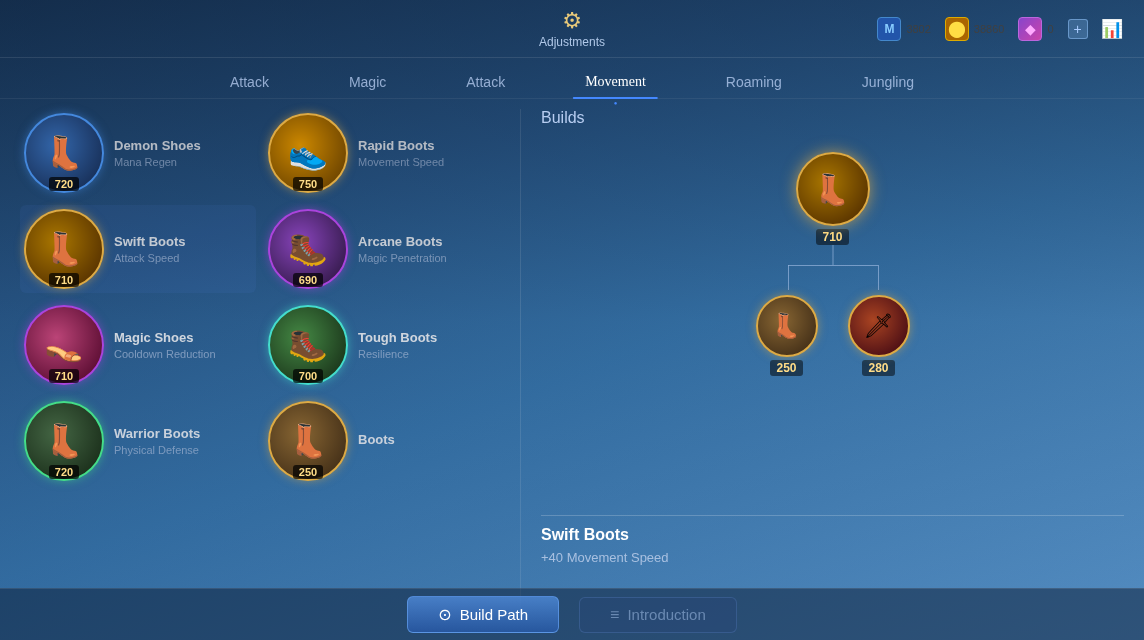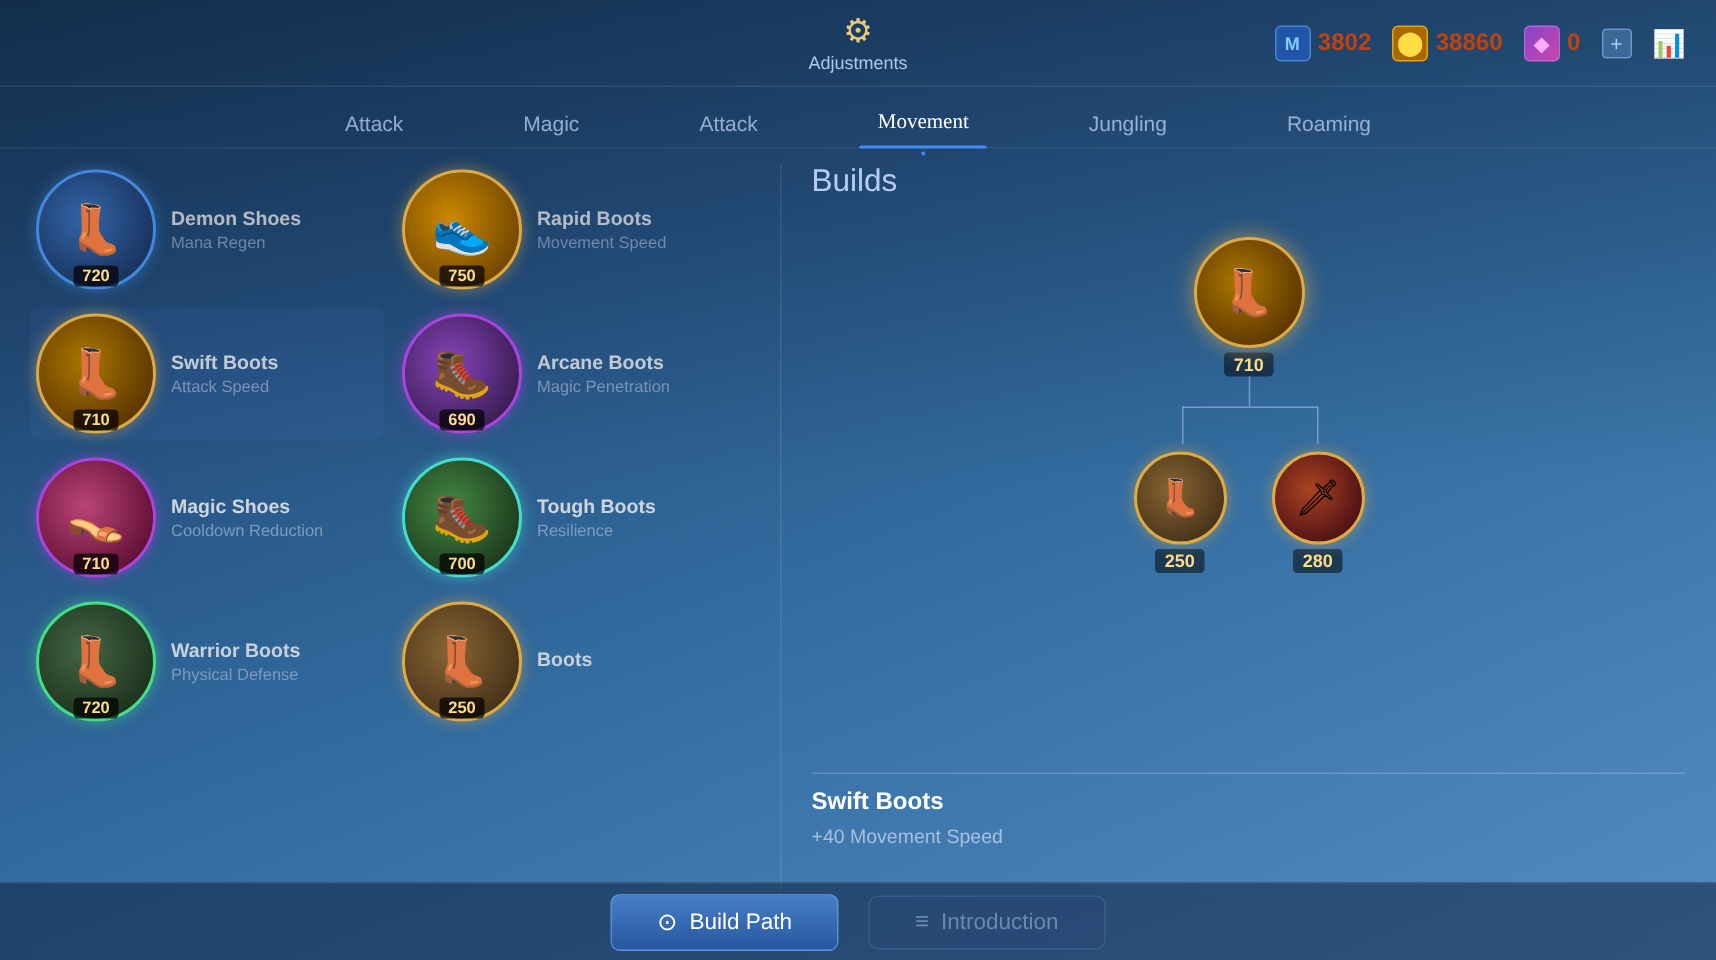--- a/index.html
+++ b/index.html
@@ -73,23 +73,23 @@
       align-items: center;
       justify-content: center;
       font-size: 14px;
     }
 
     .currency-icon.blue { background: #2255aa; border: 1px solid #4488cc; }
     .currency-icon.gold { background: #aa6600; border: 1px solid #ddaa00; }
     .currency-icon.diamond { background: linear-gradient(135deg, #8844cc, #cc44aa); border: 1px solid #bb66dd; }
 
     .currency-value {
-      font-size: 16px;
-      color: #c2410c;
-      font-weight: bold;
+      font-size: 11px;
+      color: #404040;
+      font-weight: normal;
     }
 
     .plus-btn {
       width: 20px;
       height: 20px;
       background: rgba(100,150,200,0.4);
       border: 1px solid rgba(150,200,255,0.5);
       border-radius: 3px;
       color: #aaccff;
       font-size: 14px;
@@ -240,21 +240,21 @@
     }
 
     
     .builds-panel {
       flex: 1;
       padding: 10px 20px;
       position: relative;
     }
 
     .builds-title {
-      font-size: 21px;
+      font-size: 16px;
       color: rgba(200,220,255,0.9);
       margin-bottom: 15px;
     }
 
     
     .build-tree {
       display: flex;
       flex-direction: column;
       align-items: center;
       position: relative;
@@ -410,22 +410,22 @@
     <div class="plus-btn">+</div>
     <span style="font-size:18px;color:#88cc44;">📊</span>
   </div>
 </div>
 
 <div class="nav-tabs">
   <div class="nav-tab">Attack</div>
   <div class="nav-tab">Magic</div>
   <div class="nav-tab">Attack</div>
   <div class="nav-tab active">Movement</div>
+  <div class="nav-tab">Roaming</div>
   <div class="nav-tab">Jungling</div>
-  <div class="nav-tab">Roaming</div>
 </div>
 
 <div class="main-content">
 
   <div class="item-list">
     <div class="item-grid">
 
       <div class="item-entry">
         <div class="item-icon-wrap">
           <div class="item-icon-circle blue-glow icon-demon">

